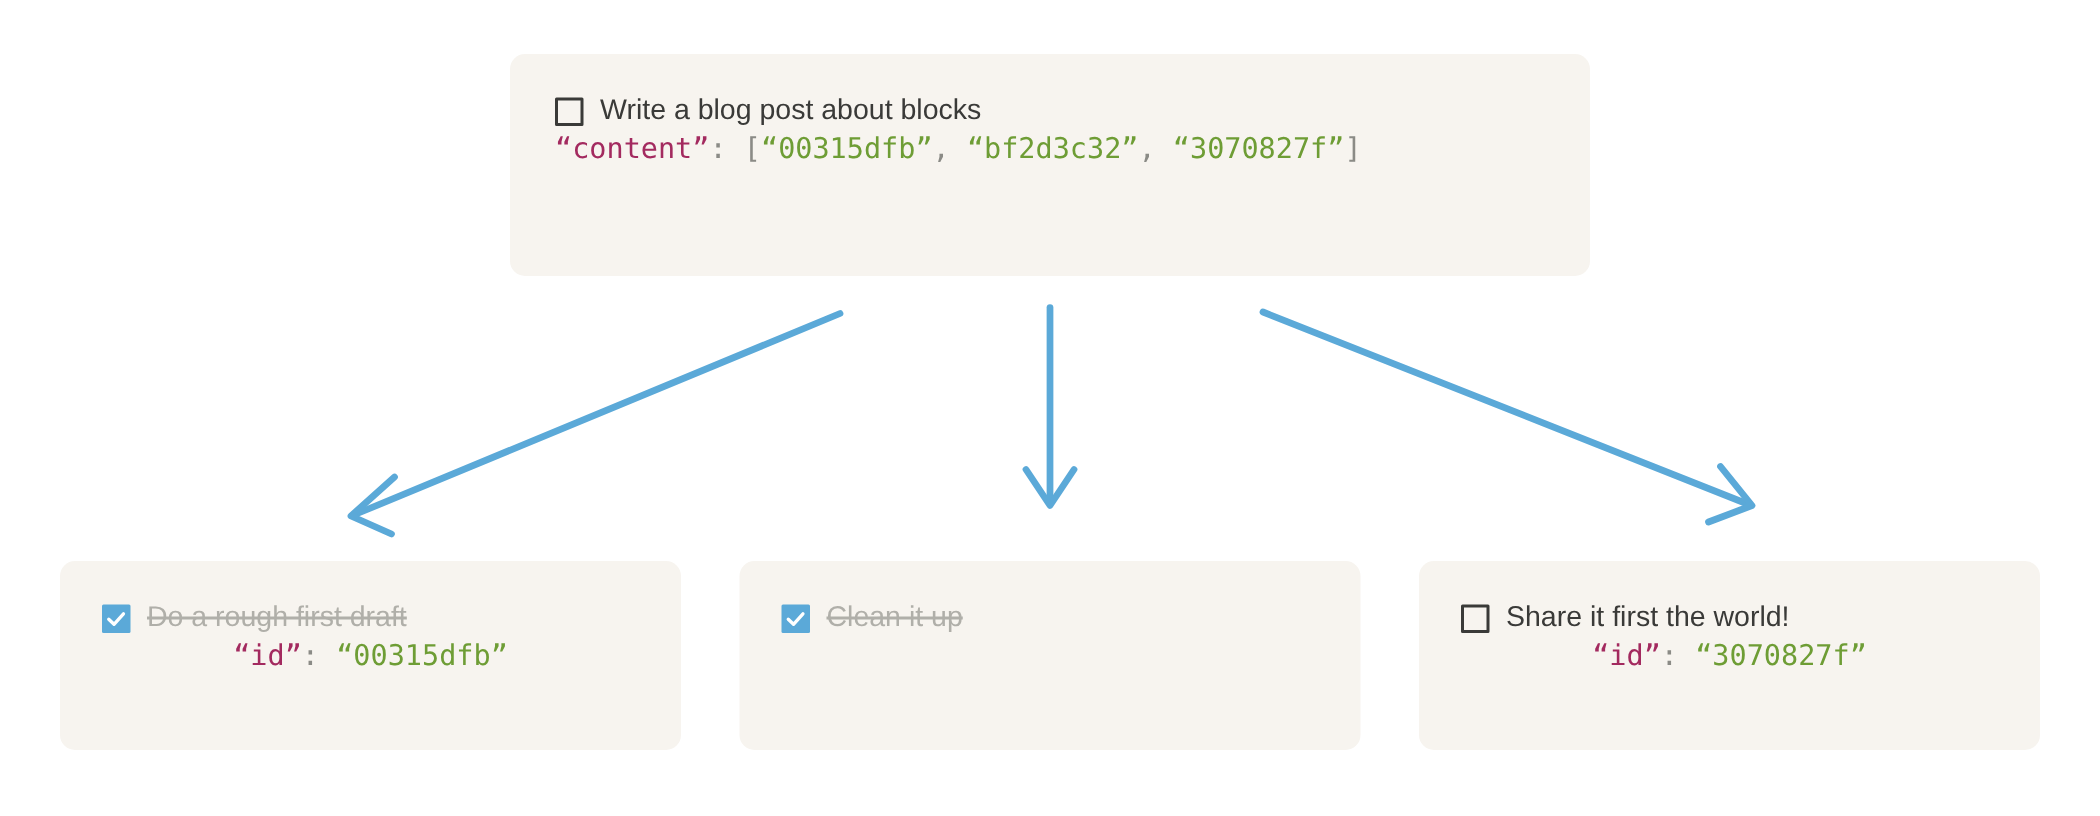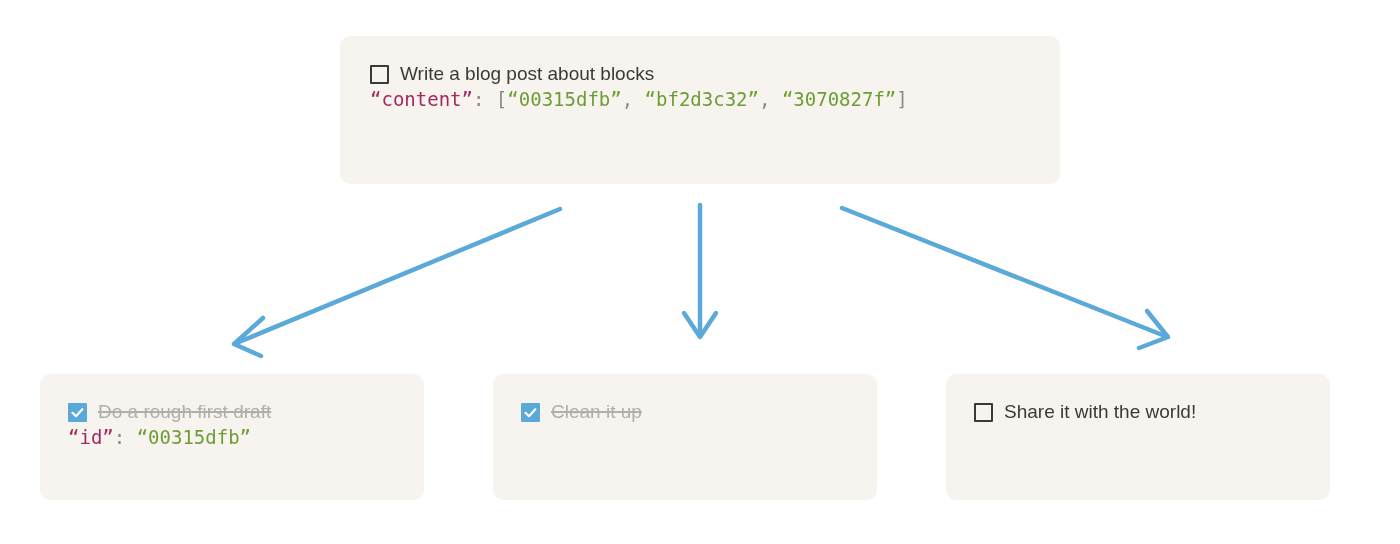--- a/index.html
+++ b/index.html
@@ -32,23 +32,24 @@
   .card-root {
     left: 340px;
     top: 36px;
     width: 720px;
     height: 148px;
     padding: 26px 30px 0 30px;
   }
 
   .card-child {
     top: 374px;
-    width: 384px;
+    width: 414px;
     height: 126px;
     padding: 26px 28px 0 28px;
+    text-align: center;
   }
   .card-child.c1 { left: 40px; }
   .card-child.c2 { left: 493px; }
   .card-child.c3 { left: 946px; }
 
   
   .task-row {
     display: flex;
     align-items: center;
     gap: 11px;
@@ -153,21 +154,25 @@
           <path d="M2.5 7.8 L6 11.2 L12.3 4.2" fill="none" stroke="#ffffff" stroke-width="2.2" stroke-linecap="round" stroke-linejoin="round"></path>
         </svg>
       </span>
       <span class="task-label done">Clean it up</span>
     </div>
   </div>
 
   <div class="card card-child c3">
     <div class="task-row">
       <span class="checkbox unchecked"></span>
-      <span class="task-label">Share it with the world!</span>
+      <span class="task-label">Share it first the world!</span>
+    </div>
+    <div class="json-line">
+      <span class="json-key">“id”</span><span class="json-punct">:</span>
+      <span class="json-string">“3070827f”</span>
     </div>
   </div>
 
   <svg class="arrows" viewBox="0 0 1400 544">
     <g fill="none" stroke="#5ba9d8" stroke-width="4.5" stroke-linecap="round" stroke-linejoin="round">
 
       <g>
         <line x1="560" y1="209" x2="239" y2="342"></line>
         <path d="M263 318 L234 344 L261 356"></path>
       </g>

